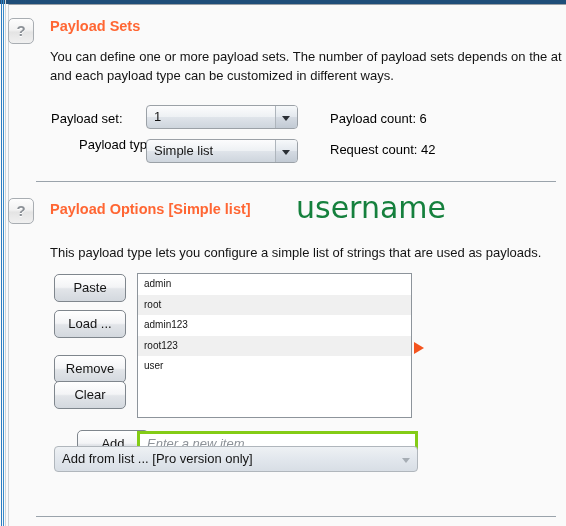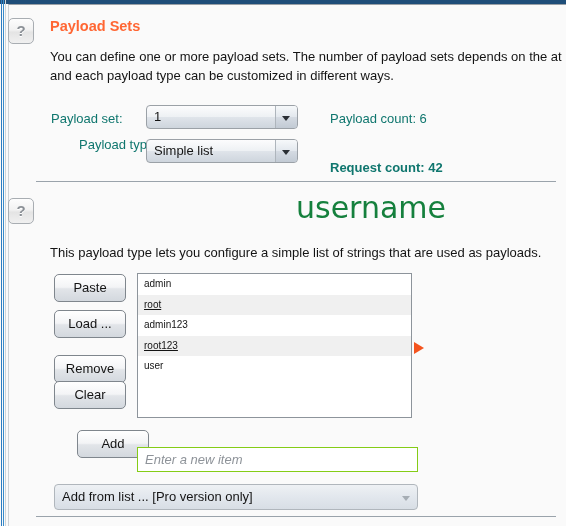--- a/index.html
+++ b/index.html
@@ -106,21 +106,21 @@
     font-size: 30px;
     color: #15803d;
     letter-spacing: 0px;
     font-family: "DejaVu Sans", sans-serif;
   }
 
   
   .lbl {
     position: absolute;
     font-size: 13px;
-    color: #0f766e;
+    color: #000000;
     white-space: nowrap;
   }
 
   .combo {
     position: absolute;
     box-sizing: border-box;
     height: 24px;
     border: 1px solid #9ba1a7;
     border-radius: 4px;
     background: linear-gradient(to bottom, #fcfcfd 0%, #eef1f4 48%, #dfe4ea 52%, #ced5dd 100%);
@@ -188,47 +188,46 @@
   }
   .listbox .row {
     height: 20.5px;
     line-height: 20.5px;
     padding-left: 6px;
     font-size: 10px;
     color: #141414;
     white-space: nowrap;
     cursor: pointer;
   }
-  .listbox .row.odd { background: #f0f0f0; text-decoration: underline; }
+  .listbox .row.odd { background: #f0f0f0; }
   .listbox .filler { background: #ffffff; height: 22px; }
 
   .marker {
     position: absolute;
     left: 414px; top: 342px;
     width: 0; height: 0;
     border-top: 6px solid transparent;
     border-bottom: 6px solid transparent;
     border-left: 10px solid #f4541f;
   }
 
   
   .textfield {
     position: absolute;
     left: 137px; top: 431px;
     width: 281px; height: 25px;
     box-sizing: border-box;
-    border: 1px solid #84cc16;
+    border: 3px solid #84cc16;
     background: #ffffff;
     font-family: "Liberation Sans", sans-serif;
     font-size: 13px;
     font-style: italic;
     color: #8e9399;
     padding: 0 0 0 7px;
     outline: none;
-    margin-top: 16px;
   }
   .textfield::placeholder { color: #8e9399; font-style: italic; opacity: 1; }
 </style>
 </head>
 <body>
 
 <div id="root">
 
   <div class="top-bar"></div>
   <div class="edge-line edge-a"></div>
@@ -253,26 +252,27 @@
   </div>
   <div class="lbl" style="left:330px; top:111px;">Payload count:  6</div>
 
   <div class="lbl" style="left:51px; top:137px;margin-left:28px;">Payload type:</div>
   <div class="combo" style="left:146px; top:139px; width:152px;padding-left:47px;">
     <span class="val">Simple list</span>
     <span class="arrowbox">
       <span class="arrow"></span>
     </span>
   </div>
-  <div class="lbl" style="left:330px; top:160px;font-weight:bold;">Request count: 42</div>
+  <div class="lbl" style="left:330px; top:142px;">Request count: 42</div>
 
   <div class="hr" id="hr-1"></div>
 
   <div class="help-icon" style="top:198px;">?</div>
 
+  <div class="sec-title" style="top:201px;">Payload Options [Simple list]</div>
 
   <div class="annot-username">username</div>
 
   <div class="sec-desc" style="top:243px;">This payload type lets you configure a simple list of strings that are used as payloads.</div>
 
   <div class="btn" style="left:54px; top:274px;">Paste</div>
   <div class="btn" style="left:54px; top:310px;">Load ...</div>
   <div class="btn" style="left:54px; top:355px;">Remove</div>
   <div class="btn" style="left:54px; top:381px;">Clear</div>
 
@@ -283,21 +283,21 @@
     <div class="row odd">root123</div>
     <div class="row">user</div>
     <div class="filler"></div>
   </div>
 
   <div class="marker"></div>
 
   <div class="btn" style="left:54px; top:430px;margin-left:23px;">Add</div>
   <input class="textfield" type="text" placeholder="Enter a new item" style="">
 
-  <div class="combo disabled" style="left:54px; top:484px; width:364px; height:26px;">
+  <div class="combo disabled" style="left:54px; top:446px; width:364px; height:26px;">
     <span class="val" style="top:4px;">Add from list ... [Pro version only]</span>
     <span class="arrowbox">
       <span class="arrow" style="top:11px;"></span>
     </span>
   </div>
 
   <div class="hr" id="hr-2"></div>
 
 </div>
 

